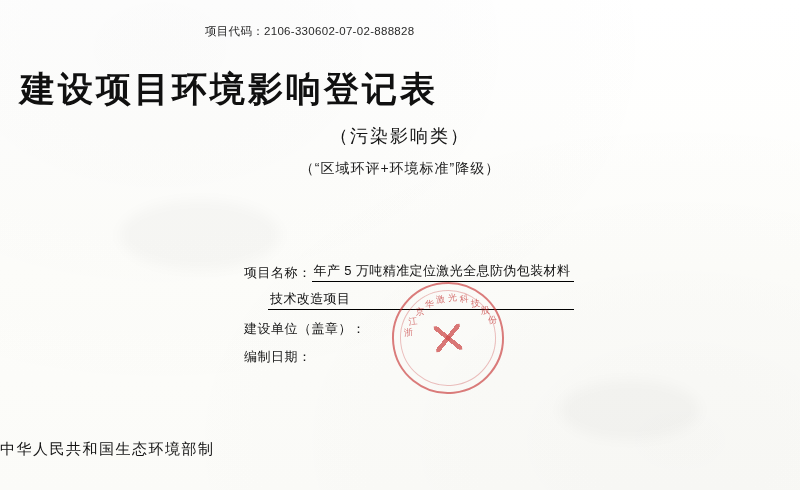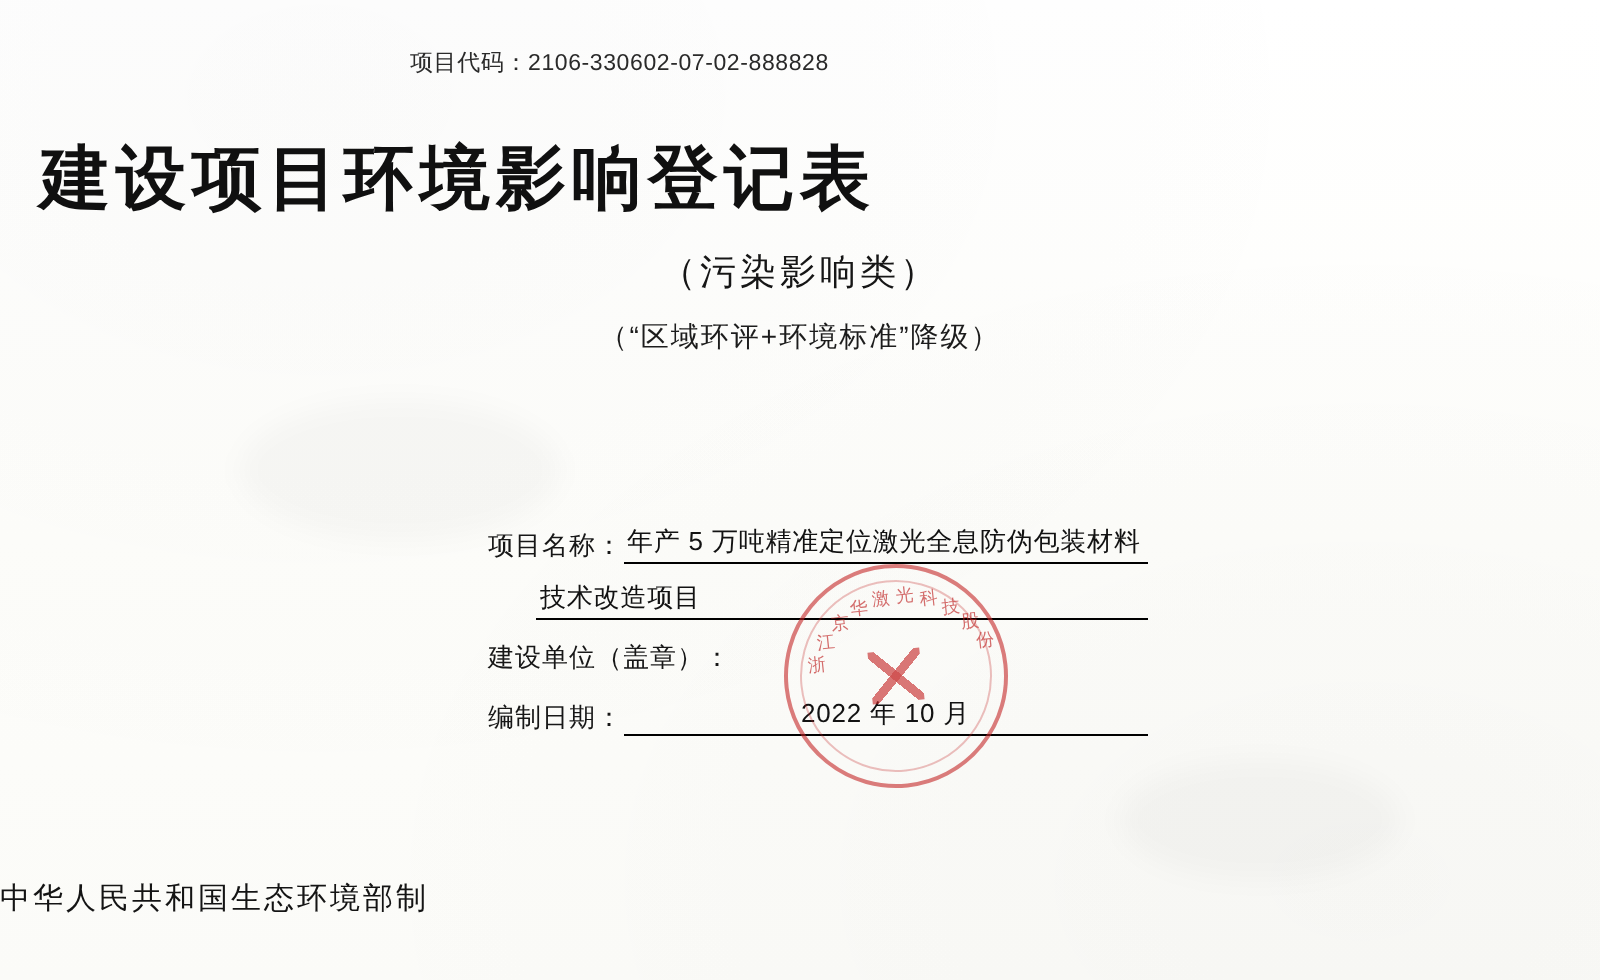--- a/index.html
+++ b/index.html
@@ -233,21 +233,20 @@
         <span class="indent"></span>
         <span class="field-value left">技术改造项目</span>
       </div>
 
       <div class="field-row">
         <span class="field-label">建设单位（盖章）：</span>
       </div>
 
       <div class="field-row">
         <span class="field-label">编制日期：</span>
-        <span class="field-value">2022 年 10 月</span>
       </div>
 
     </div>
 
     <div class="seal">
       <div class="seal-inner-ring"></div>
       <div class="seal-text">
         <span style="transform: rotate(-70deg) translate(0,-46px) rotate(70deg);">浙</span>
         <span style="transform: rotate(-55deg) translate(0,-46px) rotate(55deg);">江</span>
         <span style="transform: rotate(-40deg) translate(0,-46px) rotate(40deg);">京</span>

